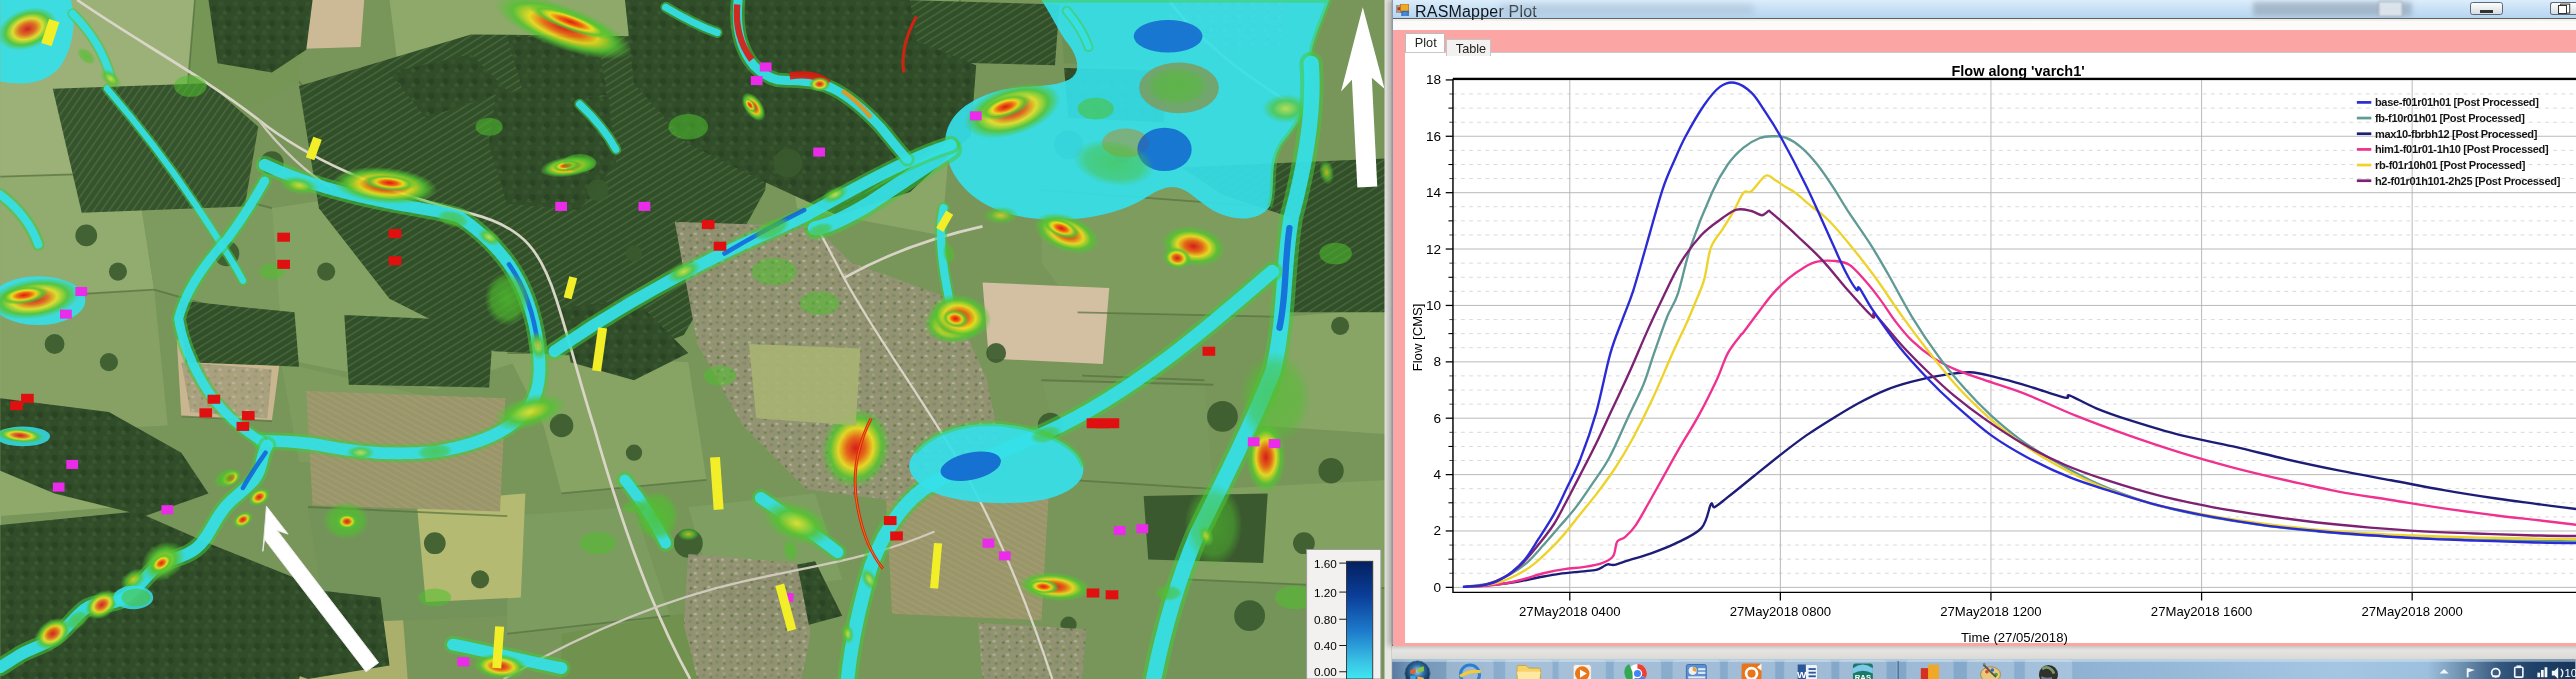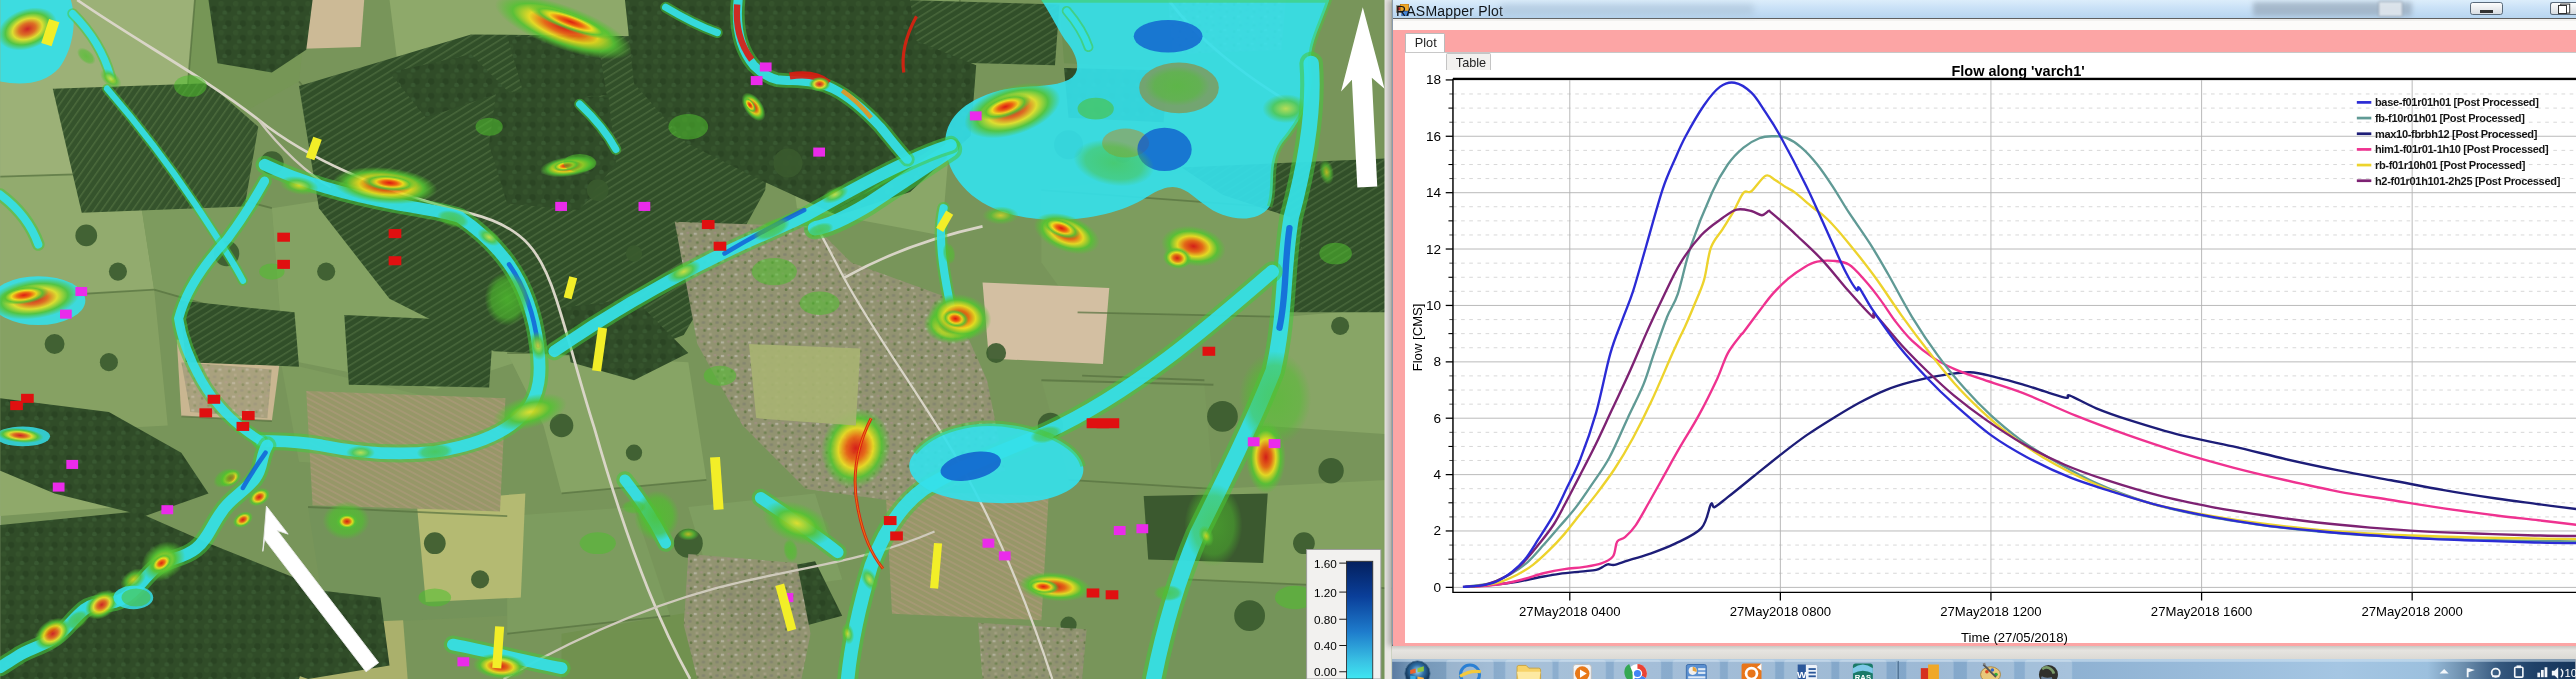--- a/index.html
+++ b/index.html
@@ -1,33 +1,33 @@
 <!DOCTYPE html>
 <html style="font-size:14.5px"><head><meta charset="utf-8"><style>
 * { margin:0; padding:0; box-sizing:border-box; }
 html,body { width:2576px; height:679px; overflow:hidden; font-family:"Liberation Sans", sans-serif; background:#e2e0dc; }
 #stage { position:absolute; left:0; top:0; width:2576px; height:679px; }
 #win { position:absolute; left:1392px; top:0; width:1184px; height:646px; background:#f2f1ef; border-left:0.9px solid #8a9aac; box-shadow: -3.6px 0 5.4px rgba(0,0,0,0.25); border-bottom:2.7px solid #585858; }
 #titlebar { position:absolute; left:0; top:0; width:100%; height:19px; background:linear-gradient(180deg,#dcedfb 0%,#cbe2f7 40%,#b7d5f0 100%); border-bottom:1.8px solid #5f5f5f; }
-#title { position:absolute; left:3px; top:2.7px; font-size:14px; color:#101418; letter-spacing:0.2px; }
+#title { position:absolute; left:22px; top:2.7px; font-size:16px; color:#101418; letter-spacing:0.2px; }
 .blur1 { position:absolute; left:107px; top:3.6px; width:254px; height:11.8px; background:#9fb6c9; opacity:0.45; filter:blur(3.6px); border-radius:2.7px; }
 .blur2 { position:absolute; left:860px; top:1.8px; width:159px; height:14.5px; background:#8898a8; opacity:0.55; filter:blur(2.7px); border-radius:1.8px; }
 .blur3 { position:absolute; left:985px; top:0.9px; width:25px; height:16.3px; background:#e8edf2; opacity:0.8; filter:blur(0.9px); border:0.9px solid #8a9aaa; border-radius:1.8px; }
 .capbtn { position:absolute; top:1.8px; height:13.6px; background:linear-gradient(180deg,#fdfdfd,#d8dde2); border:0.9px solid #5a6a7a; border-radius:2.7px; }
 #btnmin { left:1077px; width:33px; }
 #btnmax { left:1157px; width:27px; border-right:none; border-radius:2.7px 0 0 2.7px; }
 #btnmin::after { content:""; position:absolute; left:9px; top:7.2px; width:12.7px; height:2.7px; background:#333; }
 #btnmax::after { content:""; position:absolute; left:7.2px; top:2.7px; width:7.2px; height:6.3px; border:1.4px solid #333; background:#fff; box-shadow:2.7px -0.9px 0 -0.5px #fff, 2.7px -0.9px 0 0.5px #333; }
 #client { position:absolute; left:0; top:21px; width:100%; height:625px; background:#fca5a5; }
 #whitestrip { position:absolute; left:0; top:0; width:100%; height:9px; background:#fcfbfa; }
 #tabpage { position:absolute; left:11.8px; top:31px; width:1172px; height:591px; background:#fff; border-top:0.9px solid #c8c8c8; }
 #tabs { position:absolute; left:11.8px; top:11.8px; height:20px; font-size:12.7px; color:#222; }
 .tab { position:absolute; top:0; height:19px; padding:1.8px 9px 0 9px; }
 #tab1 { left:0; width:40px; background:#fff; border:0.9px solid #bbb; border-bottom:none; border-radius:1.8px 1.8px 0 0; z-index:3; }
-#tab2 { left:41px; width:45px; background:#f2f1ef; border:0.9px solid #c4c4c4; border-bottom:none; margin-top:20px; height:17px; border-radius:1.8px 1.8px 0 0; }
+#tab2 { left:41px; width:45px; background:#f2f1ef; border:0.9px solid #c4c4c4; border-bottom:none; margin-top:6px; height:17px; border-radius:1.8px 1.8px 0 0; }
 #botstrip { position:absolute; left:1392px; top:646px; width:1184px; height:13.6px; background:linear-gradient(180deg,#c9c7c2,#e6e4e0 30%,#dad8d3); }
 </style></head>
 <body>
 <div id="stage">
 <svg style="position:absolute;left:0;top:0" width="1392" height="679" viewBox="0 0 1537 750">
       <defs>
 <pattern id="rows1" width="7" height="7" patternUnits="userSpaceOnUse" patternTransform="rotate(-32)">
  <rect width="7" height="7" fill="#314f29"></rect>
           <rect width="7" height="1.7" fill="#47663a"></rect>
 </pattern>

